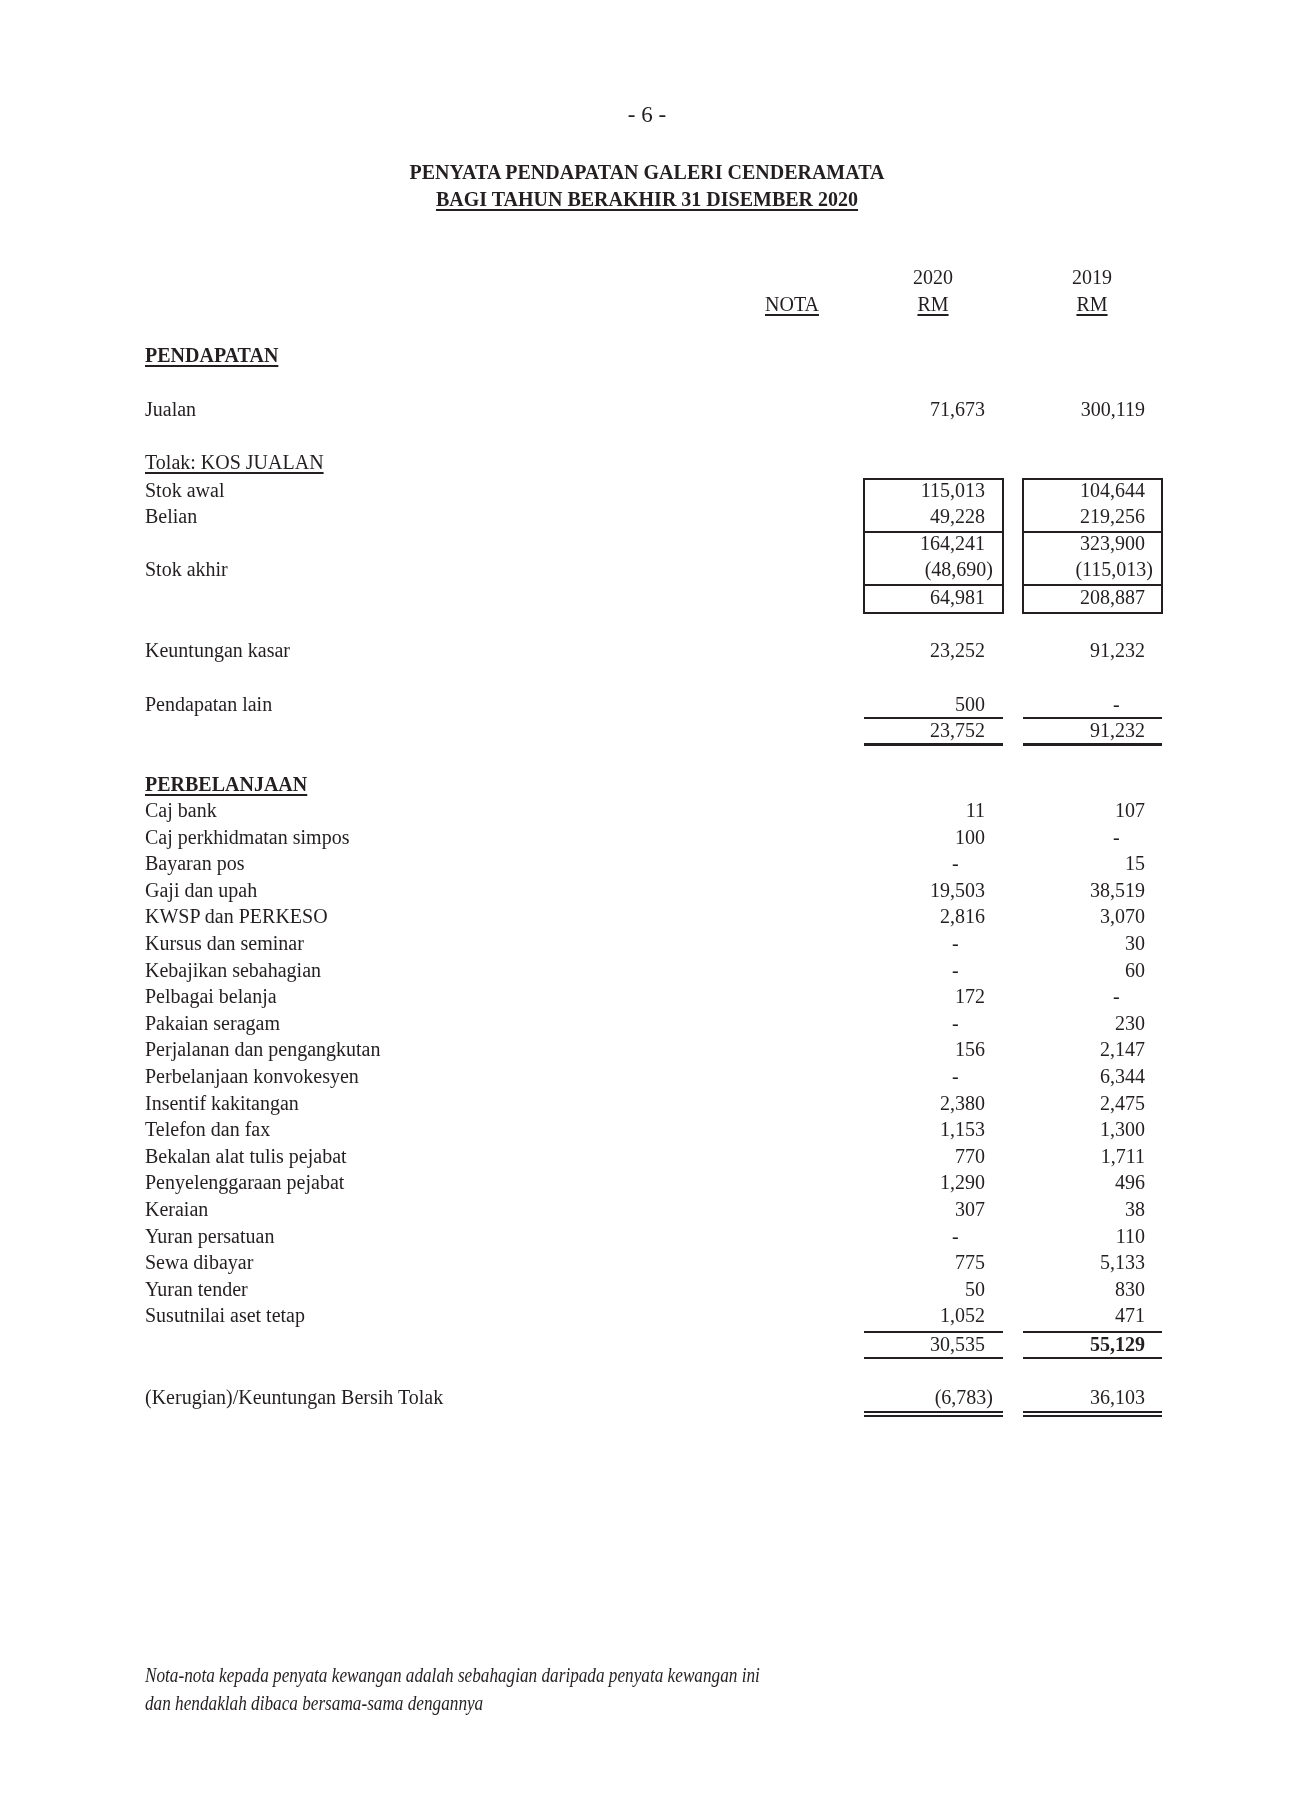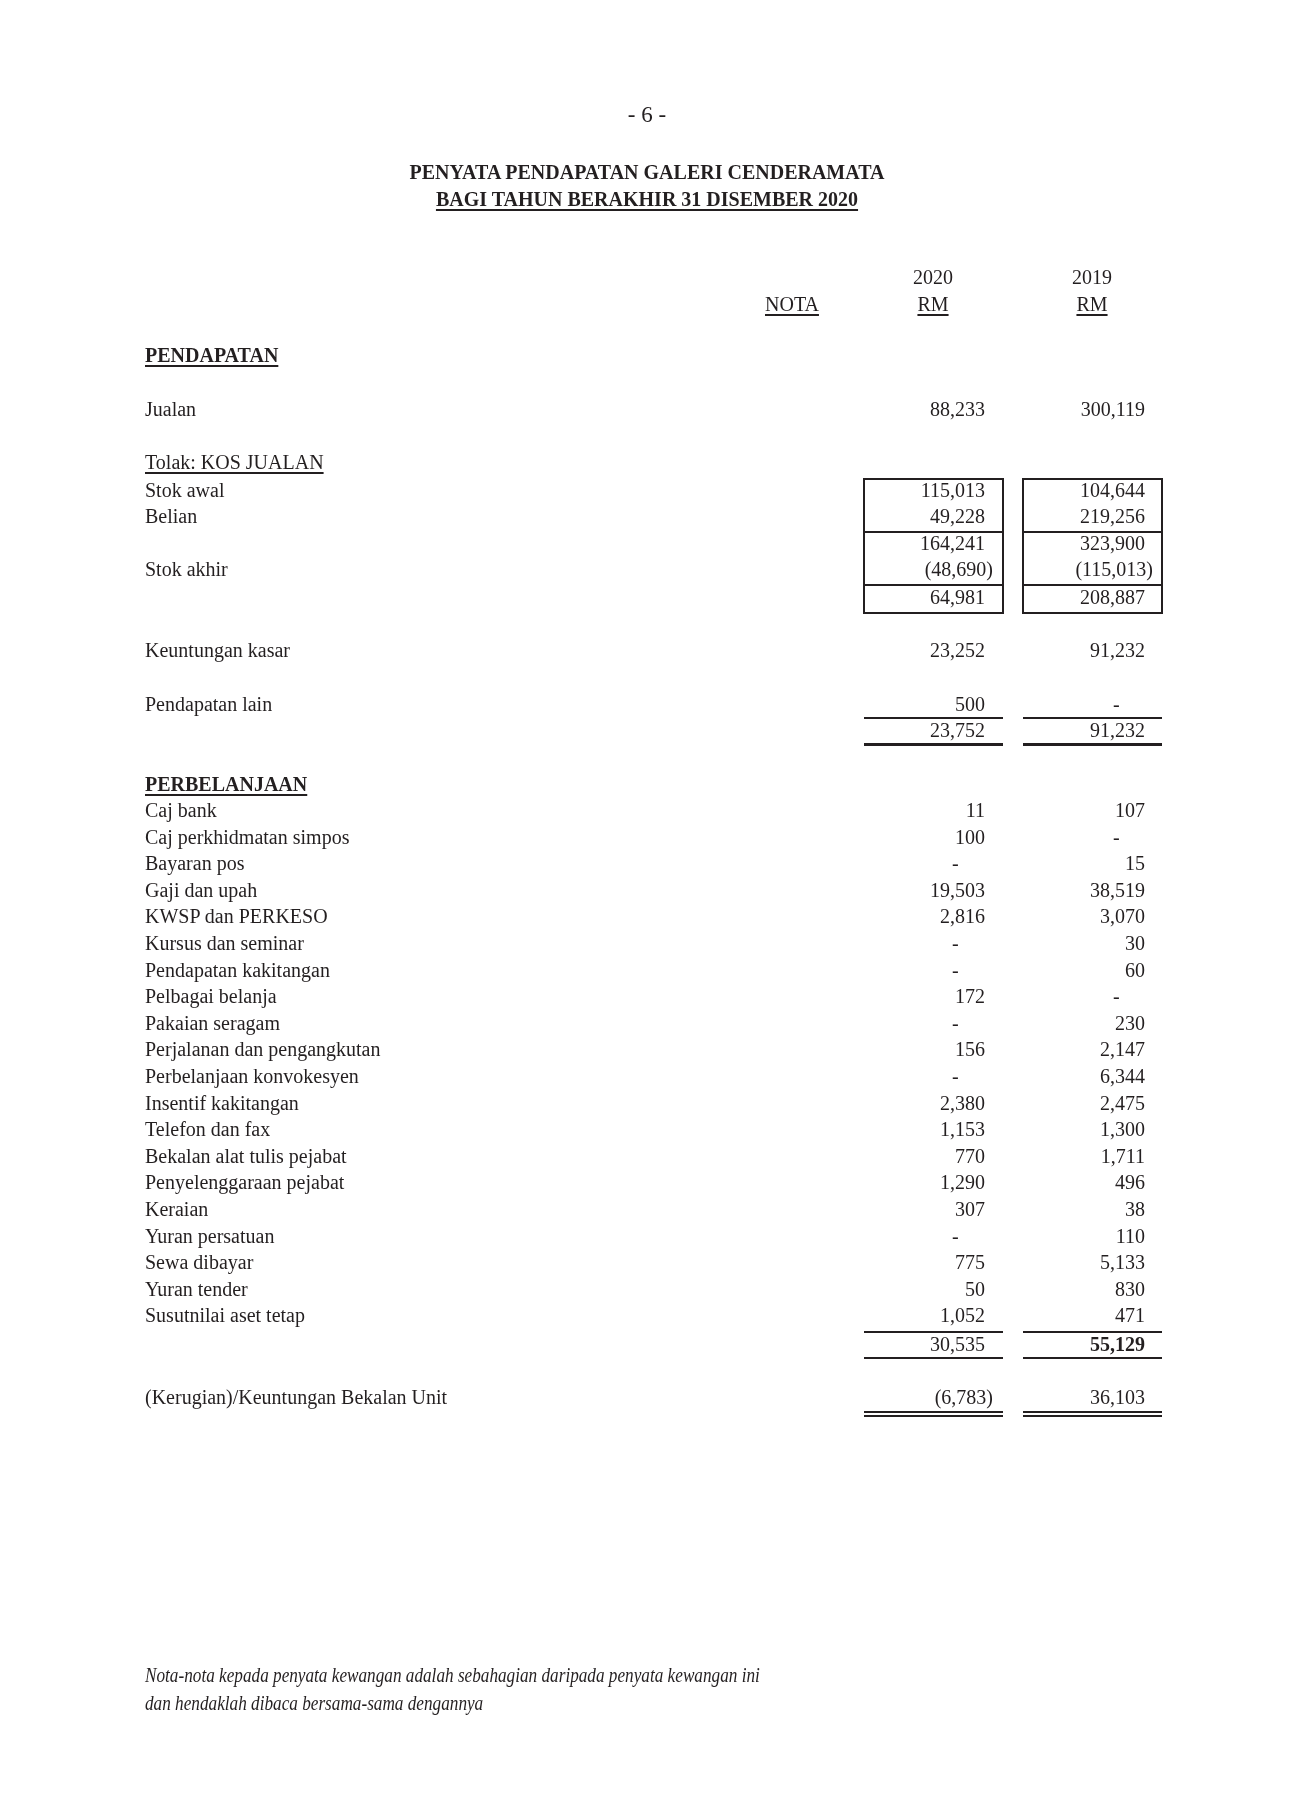--- a/index.html
+++ b/index.html
@@ -34,21 +34,21 @@
 
 <div class="abs txt center" style="left:893px;width:80px;top:265px;">2020</div>
 <div class="abs txt center" style="left:1052px;width:80px;top:265px;">2019</div>
 <div class="abs txt ul" style="left:765px;top:292px;">NOTA</div>
 <div class="abs txt center ul" style="left:893px;width:80px;top:292px;">RM</div>
 <div class="abs txt center ul" style="left:1052px;width:80px;top:292px;">RM</div>
 
 <div class="abs txt bold ul label" style="top:343px;">PENDAPATAN</div>
 
 <div class="abs txt label" style="top:397px;">Jualan</div>
-<div class="abs txt num20" style="top:397px;">88,233</div>
+<div class="abs txt num20" style="top:397px;">71,673</div>
 <div class="abs txt num19" style="top:397px;">300,119</div>
 
 <div class="abs txt ul label" style="top:450px;">Tolak: KOS JUALAN</div>
 
 <div class="box" style="left:863px;top:478px;width:141px;height:136px;"></div>
 <div class="box" style="left:1022px;top:478px;width:141px;height:136px;"></div>
 <div class="hline c20" style="top:531px;"></div>
 <div class="hline c19" style="top:531px;"></div>
 <div class="hline c20" style="top:584px;"></div>
 <div class="hline c19" style="top:584px;"></div>
@@ -98,21 +98,21 @@
     <div class="abs txt num19" style="top: 851px;">15</div>
     <div class="abs txt label" style="top: 878px;">Gaji dan upah</div>
     <div class="abs txt num20" style="top: 878px;">19,503</div>
     <div class="abs txt num19" style="top: 878px;">38,519</div>
     <div class="abs txt label" style="top: 904px;">KWSP dan PERKESO</div>
     <div class="abs txt num20" style="top: 904px;">2,816</div>
     <div class="abs txt num19" style="top: 904px;">3,070</div>
     <div class="abs txt label" style="top: 931px;">Kursus dan seminar</div>
     <div class="abs txt dash20" style="top: 931px;">-</div>
     <div class="abs txt num19" style="top: 931px;">30</div>
-    <div class="abs txt label" style="top: 958px;">Pendapatan kakitangan</div>
+    <div class="abs txt label" style="top: 958px;">Kebajikan sebahagian</div>
     <div class="abs txt dash20" style="top: 958px;">-</div>
     <div class="abs txt num19" style="top: 958px;">60</div>
     <div class="abs txt label" style="top: 984px;">Pelbagai belanja</div>
     <div class="abs txt num20" style="top: 984px;">172</div>
     <div class="abs txt dash19" style="top: 984px;">-</div>
     <div class="abs txt label" style="top: 1011px;">Pakaian seragam</div>
     <div class="abs txt dash20" style="top: 1011px;">-</div>
     <div class="abs txt num19" style="top: 1011px;">230</div>
     <div class="abs txt label" style="top: 1037px;">Perjalanan dan pengangkutan</div>
     <div class="abs txt num20" style="top: 1037px;">156</div>
@@ -149,20 +149,20 @@
     <div class="abs txt num19" style="top: 1303px;">471</div>
   </div>
 
 <div class="hline c20" style="top:1331px;"></div>
 <div class="hline c19" style="top:1331px;"></div>
 <div class="abs txt num20" style="top:1332px;">30,535</div>
 <div class="abs txt num19" style="top:1332px;font-weight:bold;">55,129</div>
 <div class="hline c20" style="top:1357px;"></div>
 <div class="hline c19" style="top:1357px;"></div>
 
-<div class="abs txt label" style="top:1385px;">(Kerugian)/Keuntungan Bekalan Unit</div>
+<div class="abs txt label" style="top:1385px;">(Kerugian)/Keuntungan Bersih Tolak</div>
 <div class="abs txt num20 paren" style="top:1385px;">(6,783)</div>
 <div class="abs txt num19" style="top:1385px;">36,103</div>
 <div class="dbl c20" style="top:1411px;"></div>
 <div class="dbl c19" style="top:1411px;"></div>
 
 <div class="abs footer" style="top:1661px;">Nota-nota kepada penyata kewangan adalah sebahagian daripada penyata kewangan ini</div>
 <div class="abs footer" style="top:1689px;">dan hendaklah dibaca bersama-sama dengannya</div>
 
 </body></html>

